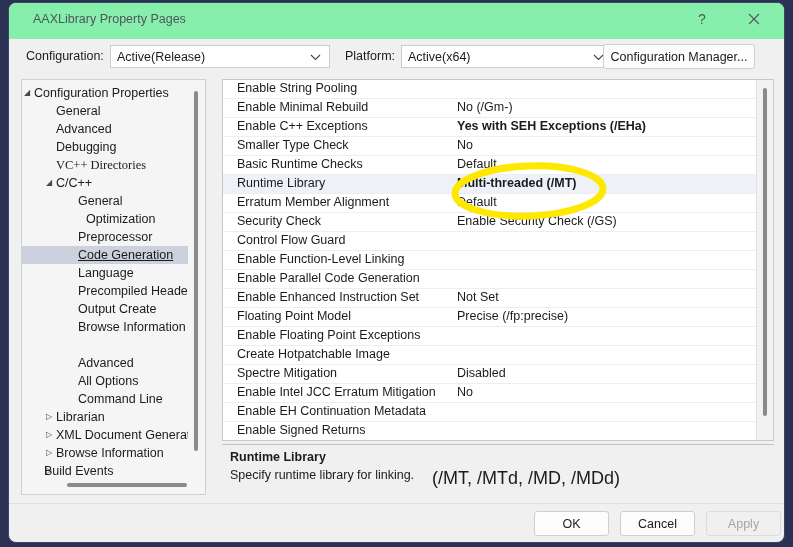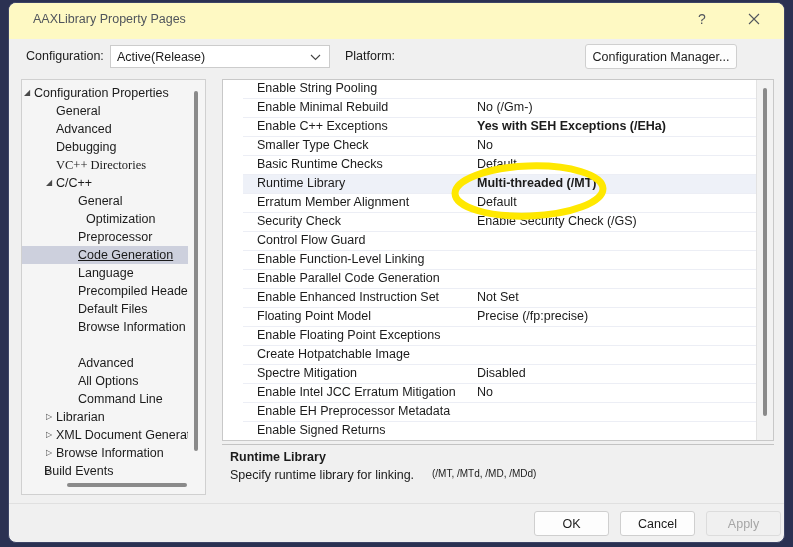--- a/index.html
+++ b/index.html
@@ -28,21 +28,21 @@
     border-radius: 8px;
     box-sizing: border-box;
     overflow: hidden;
   }
 
   .titlebar {
     position: absolute;
     left: 0; top: 0;
     width: 100%;
     height: 36px;
-    background: #fef9c3;
+    background: #86efac;
     box-sizing: border-box;
   }
   .title-text {
     position: absolute;
     left: 24px;
     top: 9px;
     font-size: 12.5px;
     color: #50555c;
     white-space: nowrap;
   }
@@ -189,21 +189,20 @@
     left: 0; top: 0;
     width: 534px;
     height: 100%;
   }
   .prow {
     position: relative;
     height: 19px;
     box-sizing: border-box;
     border-bottom: 1px solid #eceef5;
     background: #ffffff;
-    margin-left: 20px;
   }
   .prow.sel { background: #eef1f8; }
   .pname {
     position: absolute;
     left: 14px;
     top: 1px;
     font-size: 12.5px;
     color: #1b1b1b;
     white-space: nowrap;
   }
@@ -267,21 +266,21 @@
     position: absolute;
     left: 8px;
     top: 23px;
     font-size: 12.5px;
     color: #1b1b1b;
   }
   .desc-args {
     position: absolute;
     left: 210px;
     top: 23px;
-    font-size: 10px;
+    font-size: 18px;
     color: #1b1b1b;
     text-align: right;
   }
 
   .footer-sep {
     position: absolute;
     left: 0;
     top: 500px;
     width: 100%;
     height: 1px;
@@ -308,21 +307,29 @@
       <div class="lbl" style="left:17px; top:6px;">Configuration:</div>
       <div class="combo" style="left:101px; top:2px; width:220px;">
         <span>Active(Release)</span>
         <span class="caret">
           <svg width="11" height="7" viewBox="0 0 11 7" aria-hidden="true">
             <path d="M1 1 L5.5 5.5 L10 1" stroke="#444" stroke-width="1.1" fill="none"></path>
           </svg>
         </span>
       </div>
       <div class="lbl" style="left:336px; top:6px;">Platform:</div>
-      <div class="btn" style="left:576px; top:1px; width:152px; height:25px;">Configuration Manager...</div>
+      <div class="combo" style="left:392px; top:2px; width:212px;">
+        <span>Active(x64)</span>
+        <span class="caret">
+          <svg width="11" height="7" viewBox="0 0 11 7" aria-hidden="true">
+            <path d="M1 1 L5.5 5.5 L10 1" stroke="#444" stroke-width="1.1" fill="none"></path>
+          </svg>
+        </span>
+      </div>
+      <div class="btn" style="left:594px; top:1px; width:152px; height:25px;">Configuration Manager...</div>
     </div>
 
     <div class="treepanel">
       <div class="tree-inner" id="tree-inner">
           <div class="tree-item">
             <span class="tree-arrow" style="left: -1px;">◢</span>
             <span class="tree-label" style="left: 12px;">Configuration Properties</span>
           </div>
           <div class="tree-item">
             <span class="tree-label" style="left: 34px;">General</span>
@@ -352,21 +359,21 @@
           <div class="tree-item sel">
             <span class="tree-label" style="left: 56px; text-decoration: underline;">Code Generation</span>
           </div>
           <div class="tree-item">
             <span class="tree-label" style="left: 56px;">Language</span>
           </div>
           <div class="tree-item">
             <span class="tree-label" style="left: 56px;">Precompiled Headers</span>
           </div>
           <div class="tree-item">
-            <span class="tree-label" style="left: 56px;">Default Files</span>
+            <span class="tree-label" style="left: 56px;">Output Create</span>
           </div>
           <div class="tree-item">
             <span class="tree-label" style="left: 56px;">Browse Information</span>
           </div>
           <div class="tree-item">
             <span class="tree-label" style="left: 56px; margin-top: 16px;">External Includes</span>
           </div>
           <div class="tree-item">
             <span class="tree-label" style="left: 56px;">Advanced</span>
           </div>
@@ -466,21 +473,21 @@
           </div>
           <div class="prow">
             <span class="pname">Spectre Mitigation</span>
             <span class="pval">Disabled</span>
           </div>
           <div class="prow">
             <span class="pname">Enable Intel JCC Erratum Mitigation</span>
             <span class="pval">No</span>
           </div>
           <div class="prow">
-            <span class="pname">Enable EH Preprocessor Metadata</span>
+            <span class="pname">Enable EH Continuation Metadata</span>
             <span class="pval"></span>
           </div>
           <div class="prow">
             <span class="pname">Enable Signed Returns</span>
             <span class="pval"></span>
           </div>
         </div>
       <div class="grid-vscroll">
         <div class="vscroll-thumb" style="top:8px; height:328px; left:6px;"></div>
       </div>

